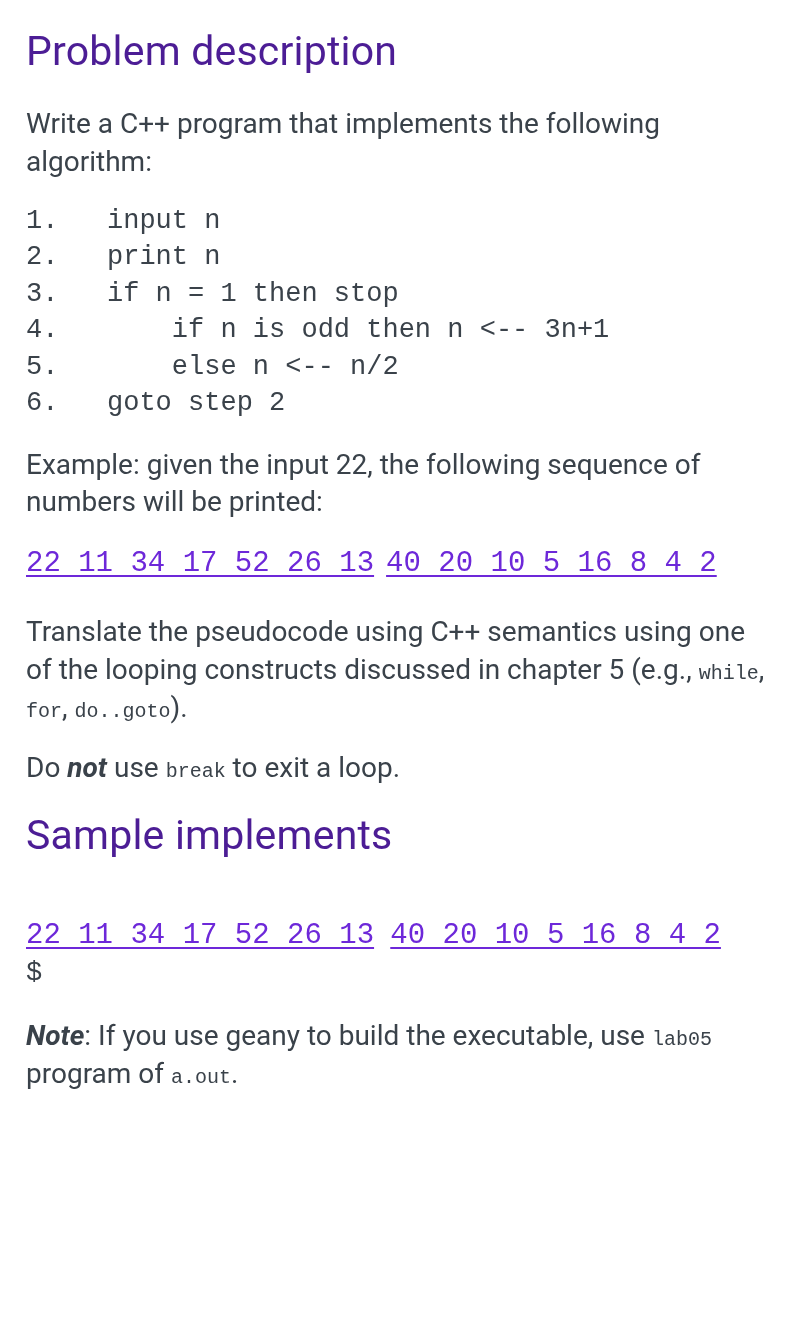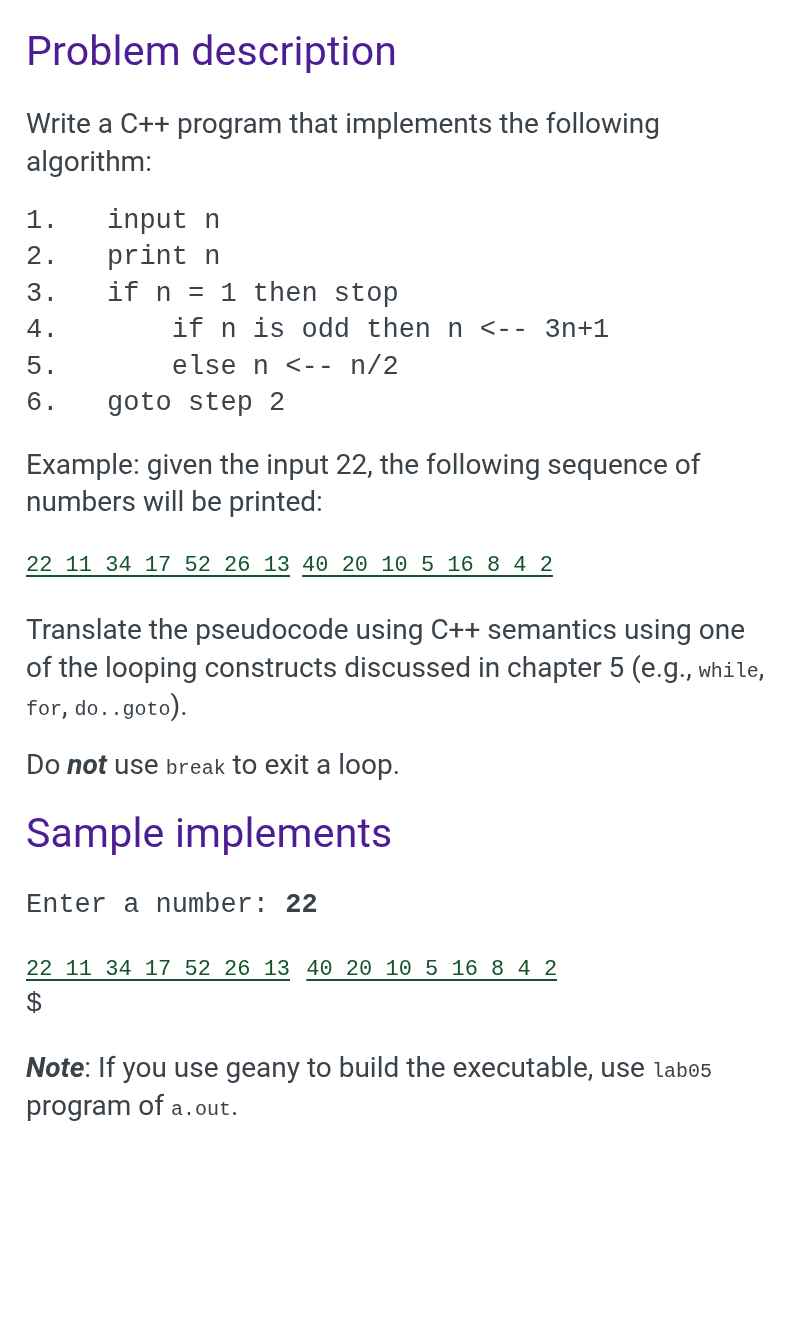--- a/index.html
+++ b/index.html
@@ -37,22 +37,22 @@
   pre.codeblock {
     font-family: "SFMono-Regular", Menlo, Consolas, "Liberation Mono", "Courier New", monospace;
     font-size: 27px;
     color: #3a424a;
     white-space: pre;
     margin: 0 0 24px 0;
     line-height: 1.35;
   }
   .seq-link {
     font-family: "SFMono-Regular", Menlo, Consolas, "Liberation Mono", "Courier New", monospace;
-    font-size: 22px;
-    color: #14532d;
+    font-size: 29px;
+    color: #6d28d9;
     text-decoration: underline;
     text-underline-offset: 4px;
     white-space: pre;
     display: inline;
   }
   .seq-row {
     margin: 0 0 30px 0;
     white-space: nowrap;
   }
   em.ital { font-style: italic; font-weight: bold; }
@@ -92,21 +92,20 @@
   <span>Translate the pseudocode using C++ semantics using one of the looping constructs discussed in chapter 5 (e.g., </span><span class="mono">while</span><span>, </span><span class="mono">for</span><span>, </span><span class="mono">do..goto</span><span>).</span>
 </p>
 
 <p class="para">
   <span>Do </span><em class="ital">not</em><span> use </span><span class="mono">break</span><span> to exit a loop.</span>
 </p>
 
 <h2 class="section-heading" style="margin-top:10px;">Sample implements</h2>
 
 <div class="sample-block">
-  <div class="sample-line"><span>Enter a number: </span><span class="bold">22</span></div>
   <div class="gap"></div>
   <div class="sample-line"><span class="seq-link">22 11 34 17 52 26 13</span><span> </span><span class="seq-link">40 20 10 5 16 8 4 2</span></div>
   <div class="sample-line">$</div>
 </div>
 
 <p class="note-para">
   <em class="ital">Note</em><span>: If you use geany to build the executable, use </span><span class="mono">lab05</span><span> program of </span><span class="mono">a.out</span><span>.</span>
 </p>
 
 </body></html>

